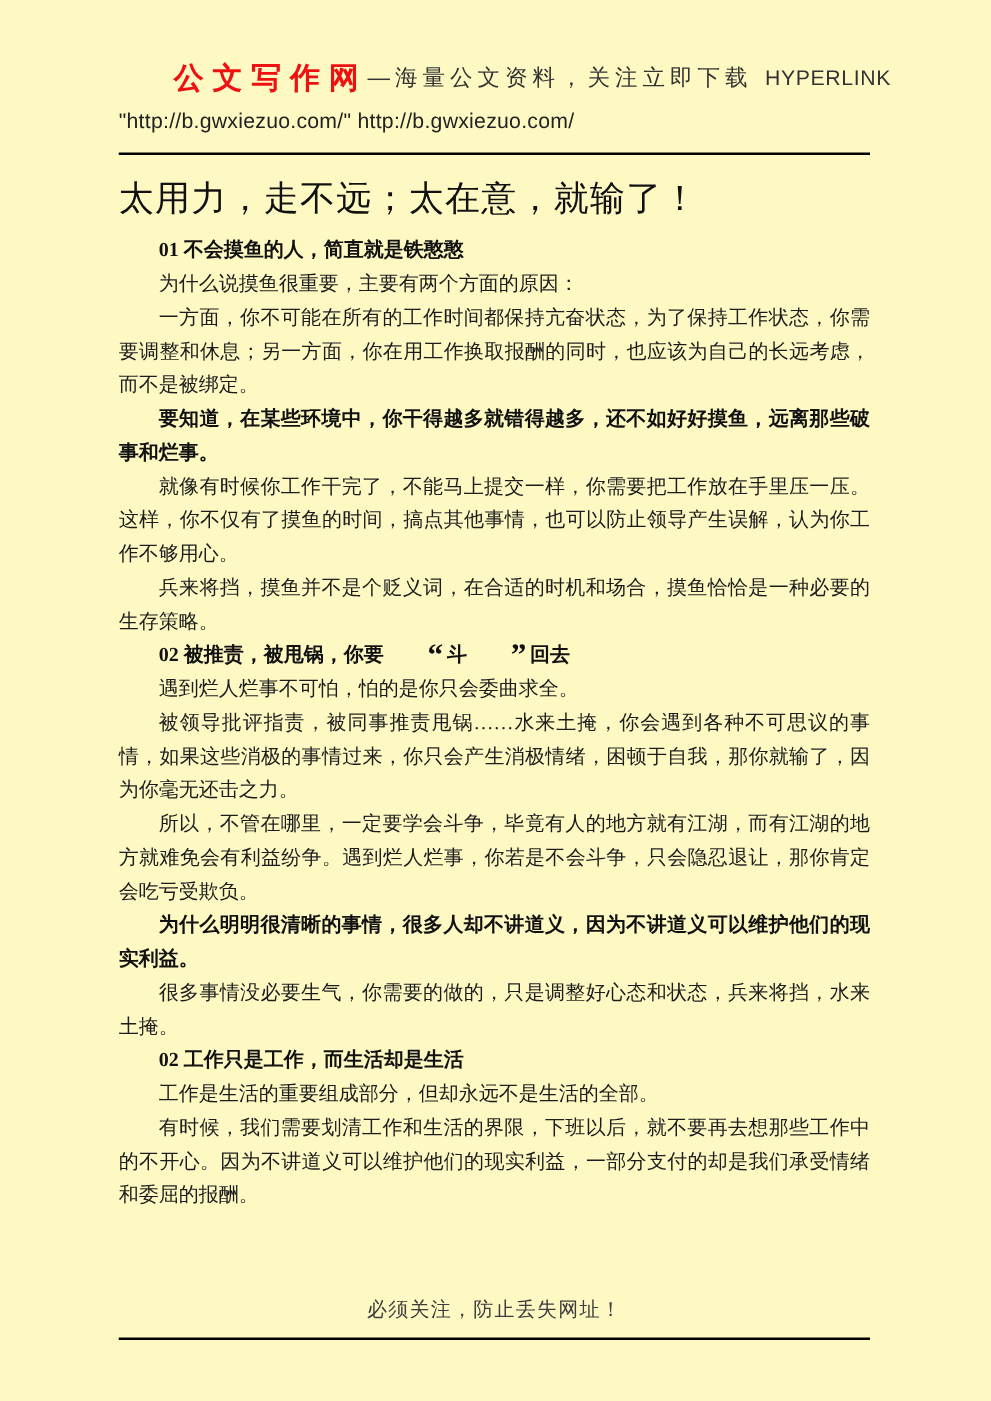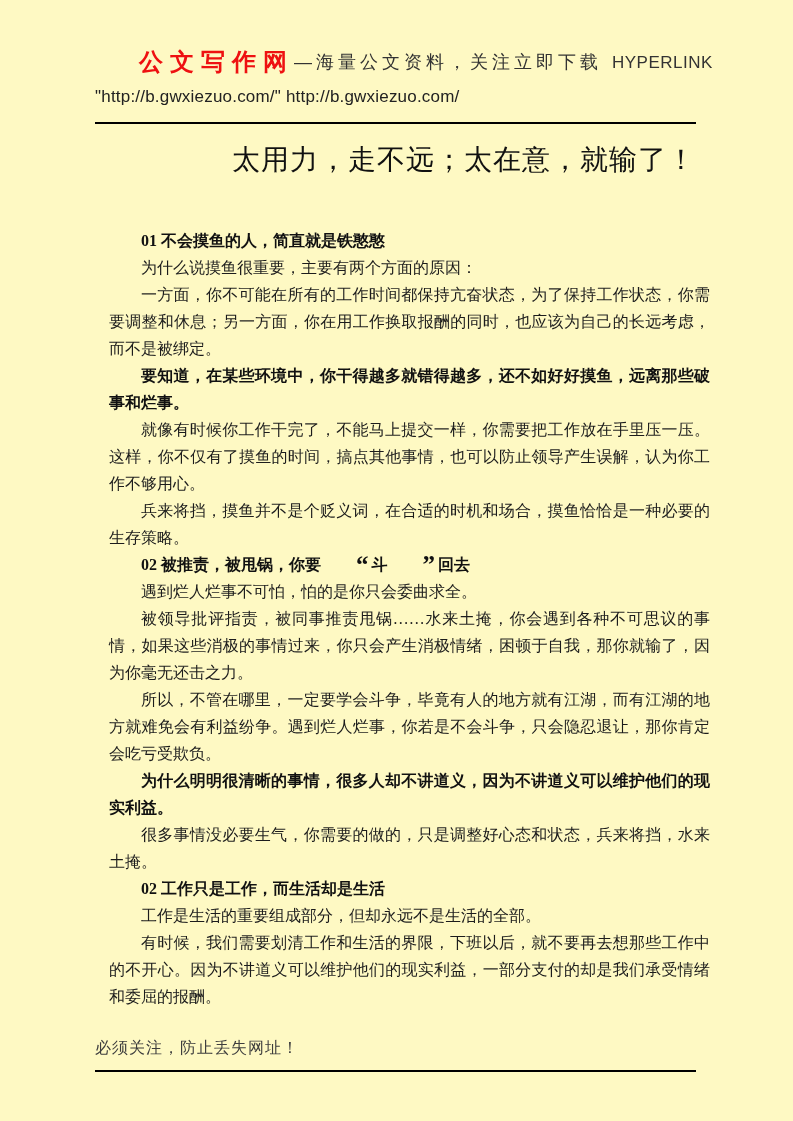--- a/index.html
+++ b/index.html
@@ -21,40 +21,39 @@
   .hyperlink-word { font-size:17px; color:#333333; margin-left:10px; letter-spacing:0.5px; }
   .header-line2 { margin-top:9px; font-size:17px; color:#222222; letter-spacing:0.2px; }
   .url-underlined { text-underline-offset:3px; }
   .header-rule {
     position:absolute; left:95px; top:122px; width:601px; height:0;
     border-top:2px solid #000000;
   }
   
   .title {
     position:absolute; left:95px; top:138px; width:601px; margin:0;
-    text-align:right; font-size:28px; font-weight:normal; letter-spacing:1px;
+    text-align:left; font-size:28px; font-weight:normal; letter-spacing:1px;
     color:#111111; line-height:44px;
   }
   
   .article {
-    position:absolute; left:109px; top:187px; width:601px;
+    position:absolute; left:95px; top:187px; width:601px;
     font-size:16px; line-height:27px; text-align:justify; text-justify:inter-ideograph;
     color:#1c1c1c;
-    margin-top:40px;
   }
   .article p, .article h2 { margin:0; text-indent:2em; }
   .sec { font-size:16px; font-weight:bold; color:#111111; }
   .bold { font-weight:bold; color:#111111; }
   .bq {
     font-size:25px; font-weight:bold; line-height:1; margin:0 3px;
     display:inline-block; vertical-align:-3px;
   }
   
   .footer-note {
-    position:absolute; left:95px; top:1038px; width:601px; 
+    position:absolute; left:95px; top:1038px; width:601px; text-align:center;
     font-family:"Liberation Sans", sans-serif; font-size:16px; color:#3d3d3d;
     letter-spacing:1px;
   }
   .footer-rule {
     position:absolute; left:95px; top:1070px; width:601px; height:0;
     border-top:2px solid #000000;
   }
 </style>
 </head>
 <body>

